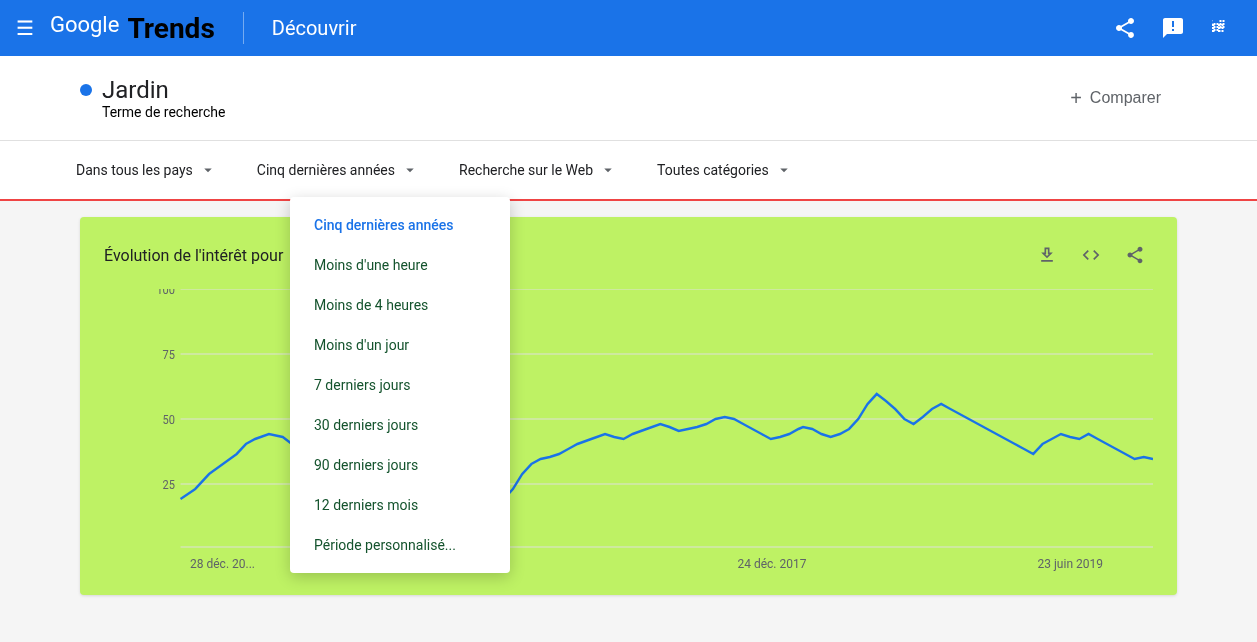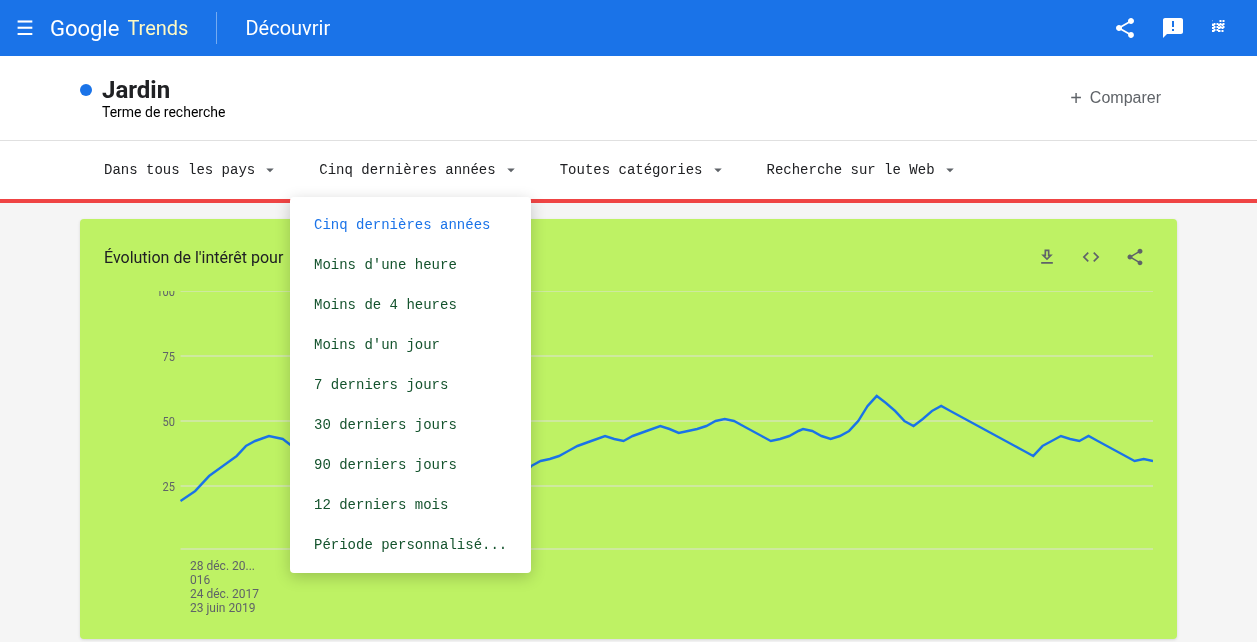--- a/index.html
+++ b/index.html
@@ -24,23 +24,23 @@
       display: flex;
       align-items: flex-start;
       gap: 8px;
     }
     .header-logo-google {
       color: #fff;
       font-size: 22px;
       font-weight: 400;
     }
     .header-logo-trends {
-      color: #fef9c3;
-      font-size: 20px;
-      font-weight: 400;
+      color: #000000;
+      font-size: 28px;
+      font-weight: 700;
     }
     .header-divider {
       width: 1px;
       height: 32px;
       background: rgba(255,255,255,0.4);
       margin: 0 16px;
     }
     .header-title {
       color: #fff;
       font-size: 20px;
@@ -91,21 +91,21 @@
     }
     .search-dot {
       width: 12px;
       height: 12px;
       border-radius: 50%;
       background: #1a73e8;
       flex-shrink: 0;
     }
     .search-term-name {
       font-size: 24px;
-      font-weight: 700;
+      font-weight: 400;
       color: #202124;
     }
     .search-term-type {
       font-size: 14px;
       color: #000000;
       margin-left: 22px;
     }
     .compare-btn {
       display: flex;
       align-items: center;
@@ -119,27 +119,26 @@
       padding: 8px 16px;
     }
     .compare-plus {
       font-size: 20px;
       color: #5f6368;
     }
 
     
     .filter-bar {
       background: #fff;
-      padding: 12px 92px;
+      padding: 12px 64px;
       display: flex;
       align-items: center;
       gap: 16px;
-      border-bottom: 4px solid #ef4444;
+      border-bottom: 2px solid #ef4444;
       position: relative;
-      font-family: Liberation Mono, monospace;
     }
     .filter-dropdown {
       display: flex;
       align-items: center;
       gap: 6px;
       padding: 8px 12px;
       border-radius: 4px;
       cursor: pointer;
       font-size: 14px;
       color: #202124;
@@ -212,21 +211,20 @@
       padding: 8px 24px 24px;
       position: relative;
       margin-left: 36px;
     }
     .chart-x-labels {
       display: flex;
       justify-content: space-between;
       font-size: 12px;
       color: #5f6368;
       padding: 4px 50px 0 50px;
-      flex-direction: column;
     }
 
     
     .overlay {
       position: fixed;
       top: 0; left: 0; right: 0; bottom: 0;
       z-index: 50;
     }
   </style>
 </head>
@@ -285,28 +283,28 @@
     </div>
 
     <div class="filter-dropdown">
       <span>Cinq dernières années</span>
       <svg viewBox="0 0 24 24">
           <path d="M7 10l5 5 5-5z"></path>
         </svg>
     </div>
 
     <div class="filter-dropdown">
+      <span>Recherche sur le Web</span>
+      <svg viewBox="0 0 24 24">
+          <path d="M7 10l5 5 5-5z"></path>
+        </svg>
+    </div>
+
+    <div class="filter-dropdown">
       <span>Toutes catégories</span>
-      <svg viewBox="0 0 24 24">
-          <path d="M7 10l5 5 5-5z"></path>
-        </svg>
-    </div>
-
-    <div class="filter-dropdown">
-      <span>Recherche sur le Web</span>
       <svg viewBox="0 0 24 24">
           <path d="M7 10l5 5 5-5z"></path>
         </svg>
     </div>
 
     <div class="dropdown-menu">
       <div class="dropdown-item selected">Cinq dernières années</div>
       <div class="dropdown-item">Moins d'une heure</div>
       <div class="dropdown-item">Moins de 4 heures</div>
       <div class="dropdown-item">Moins d'un jour</div>

